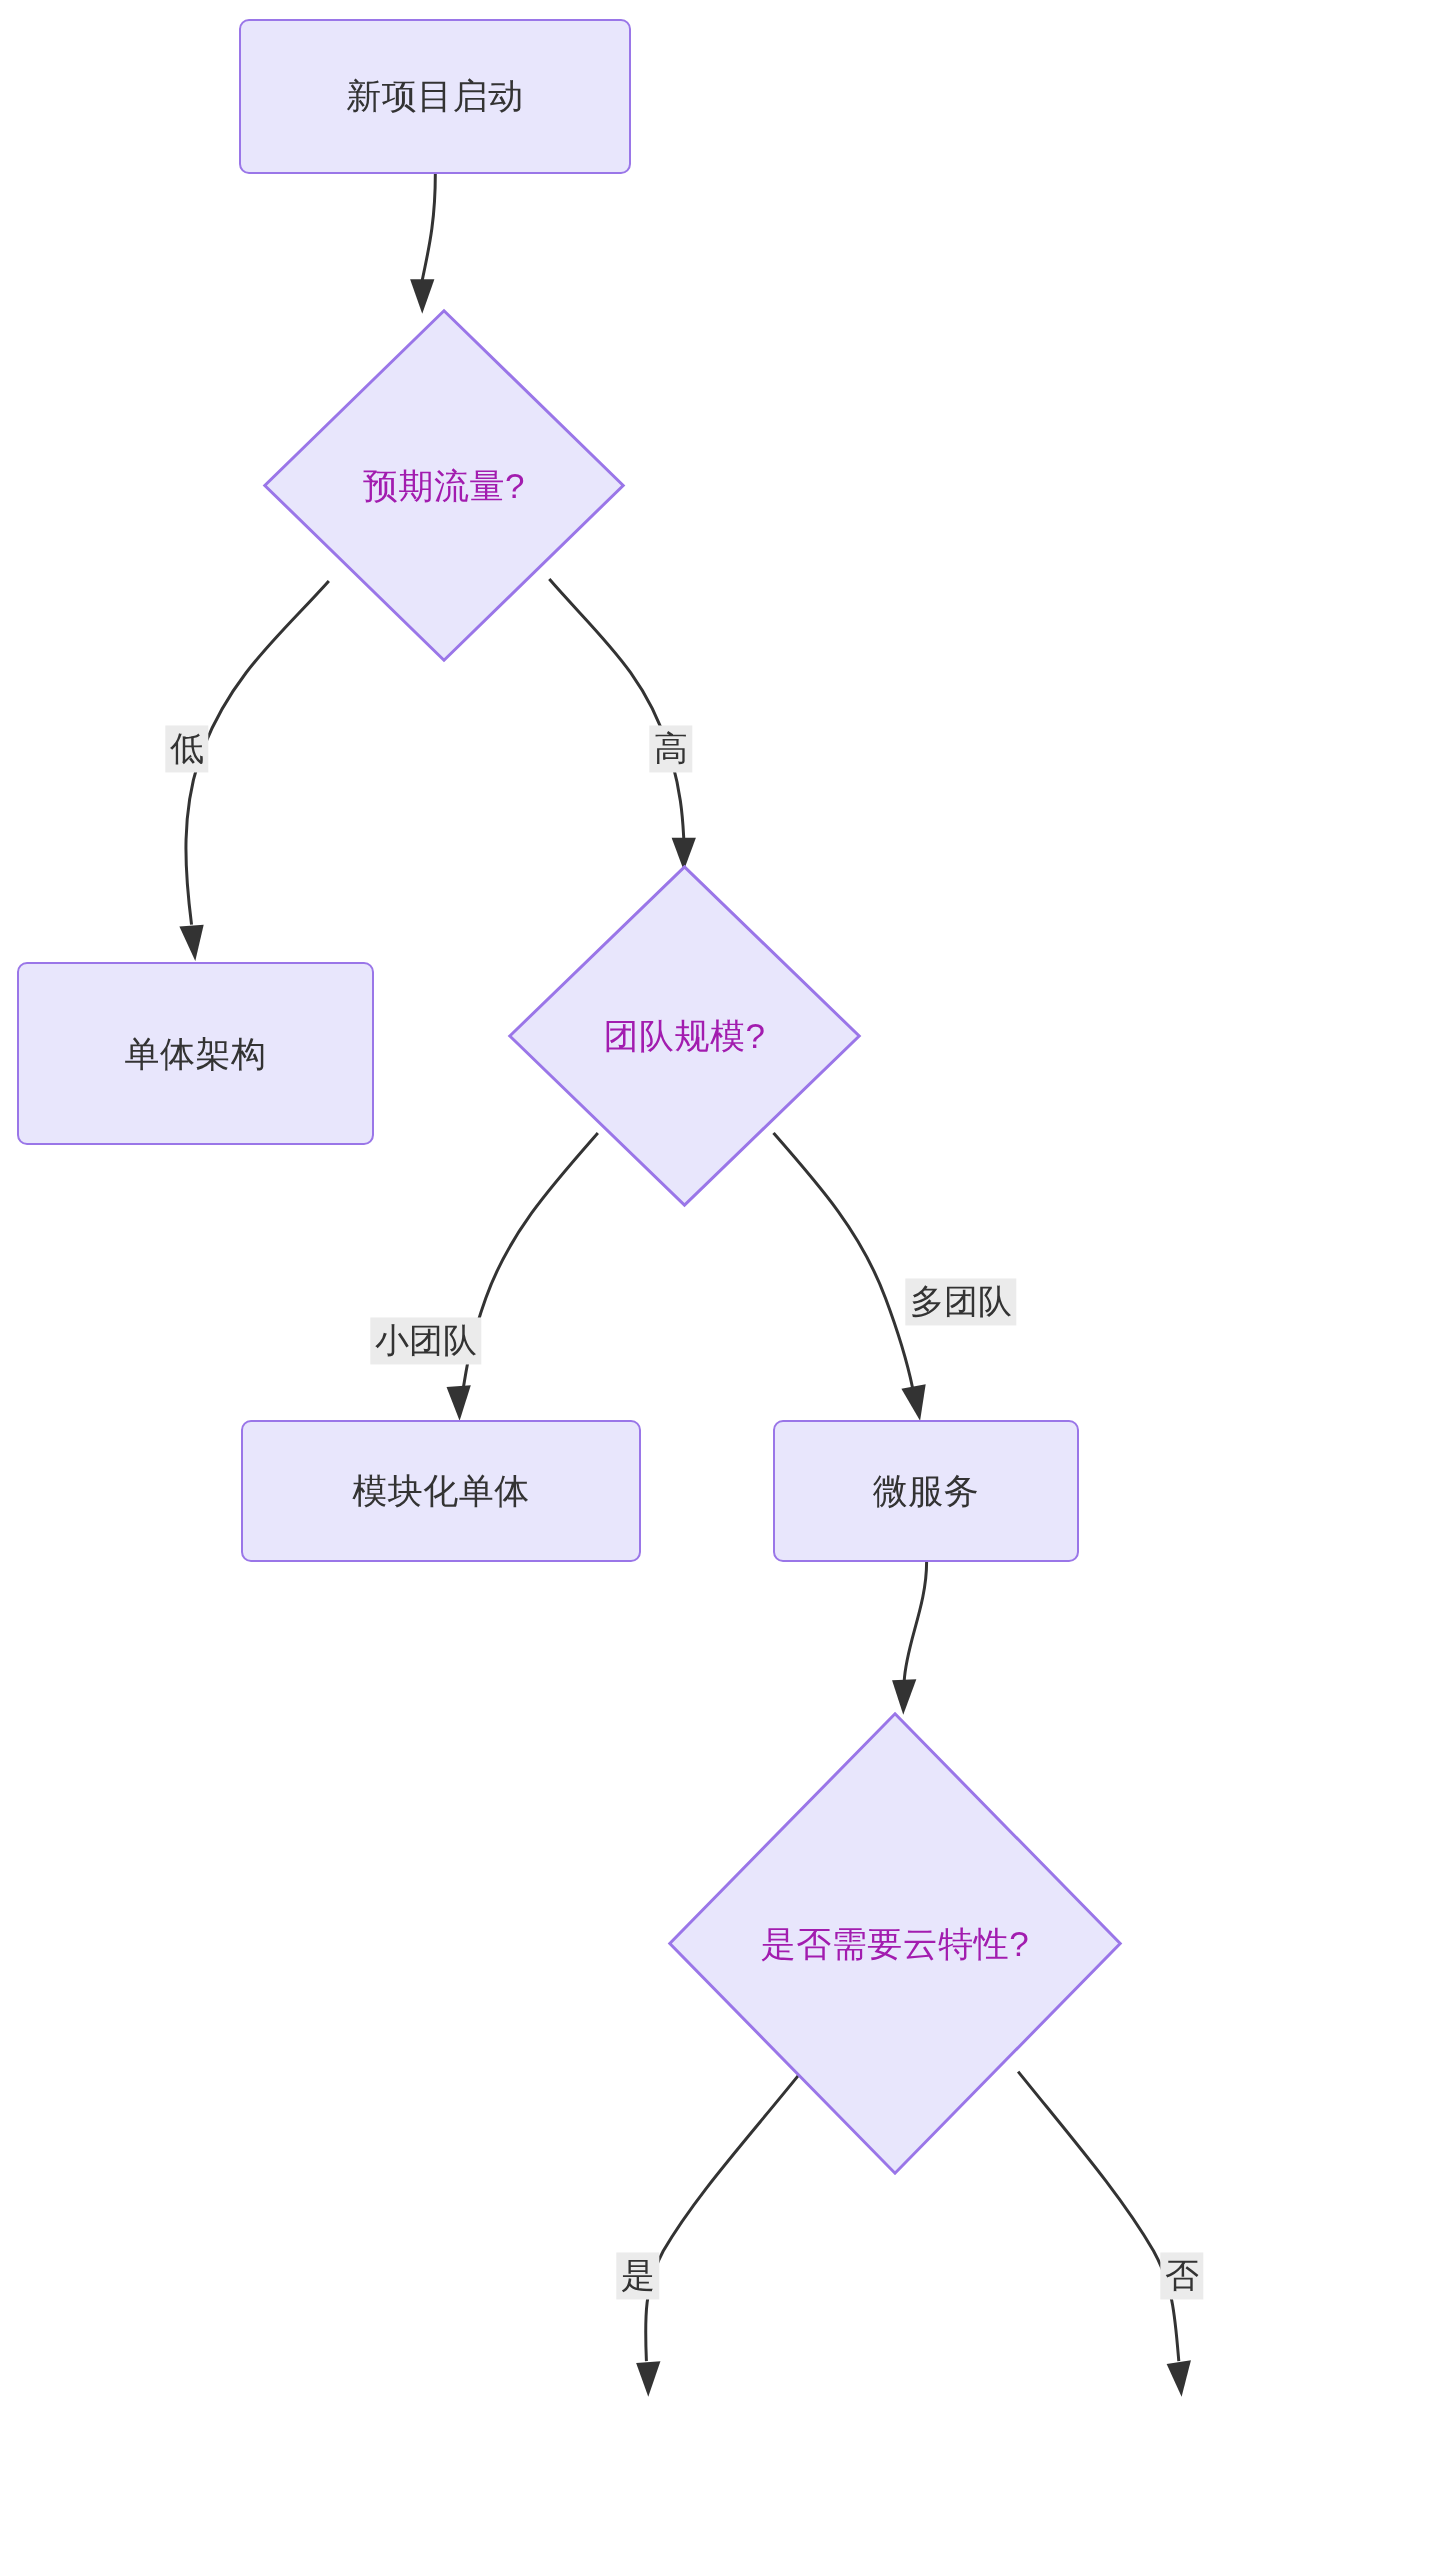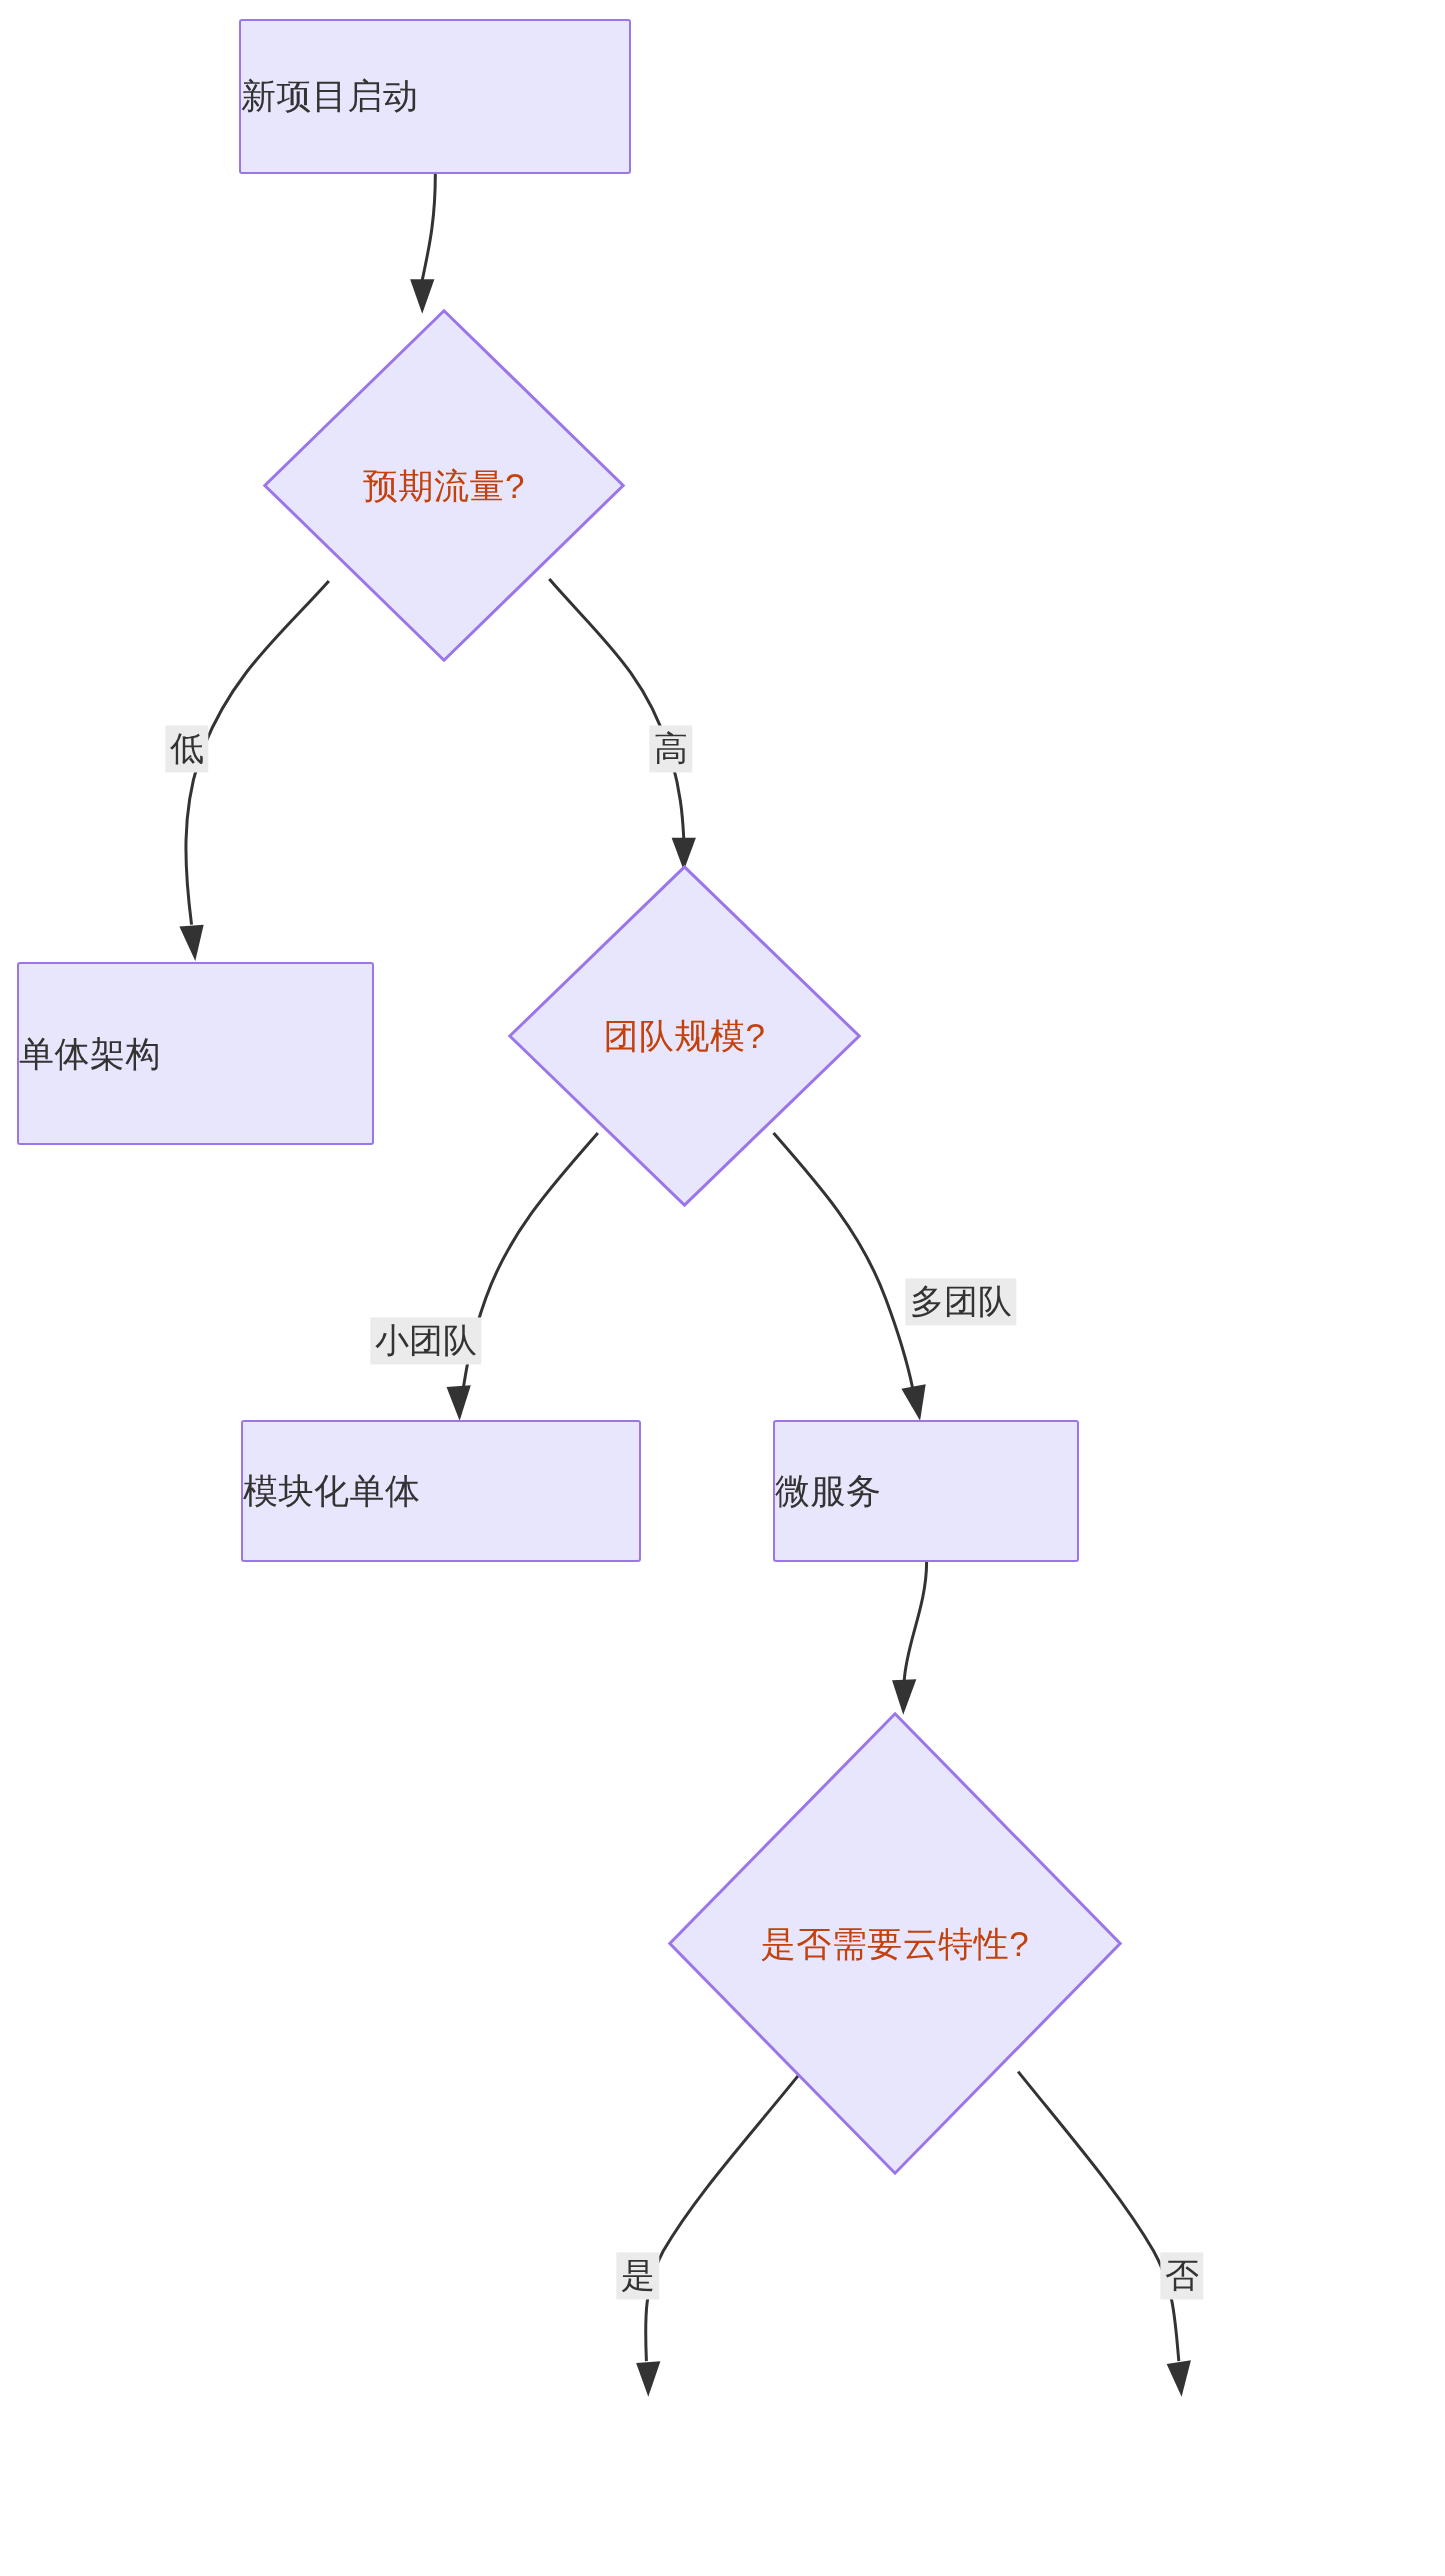--- a/index.html
+++ b/index.html
@@ -32,23 +32,24 @@
   }
   .arrow-head {
     fill: #333333;
     stroke: none;
   }
   .node {
     position: absolute;
     box-sizing: border-box;
     display: flex;
     align-items: center;
+    justify-content: center;
     background: #e8e6fc;
     border: 2.8px solid #9a76e8;
-    border-radius: 3px;
+    border-radius: 10px;
     color: #333333;
     font-size: 35px;
     line-height: 1.2;
     letter-spacing: 0.5px;
     white-space: nowrap;
   }
   .node-label {
     pointer-events: none;
   }
   .decision-wrap {
@@ -68,21 +69,21 @@
   }
   .decision-text {
     position: absolute;
     left: 0;
     top: 0;
     width: 100%;
     height: 100%;
     display: flex;
     align-items: center;
     justify-content: center;
-    color: #c2410c;
+    color: #a21caf;
     font-size: 35px;
     line-height: 1.2;
     white-space: nowrap;
     letter-spacing: 0.5px;
   }
   .edge-label {
     position: absolute;
     background: #ebebeb;
     color: #333333;
     font-size: 34px;

